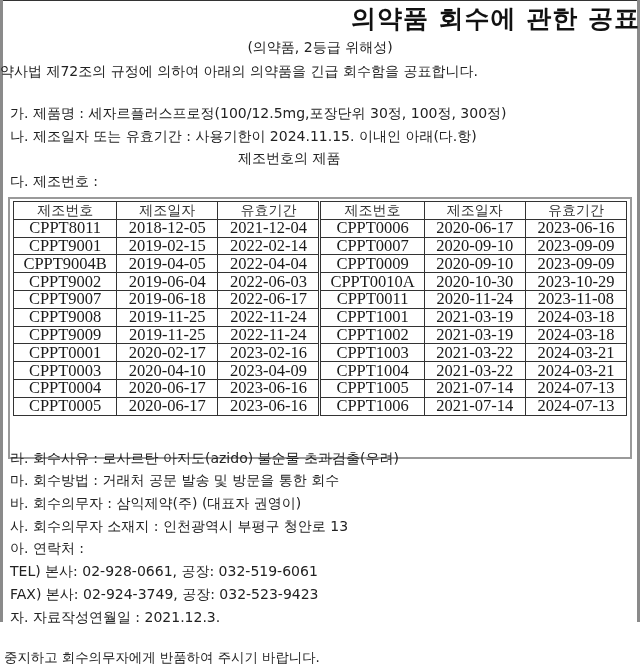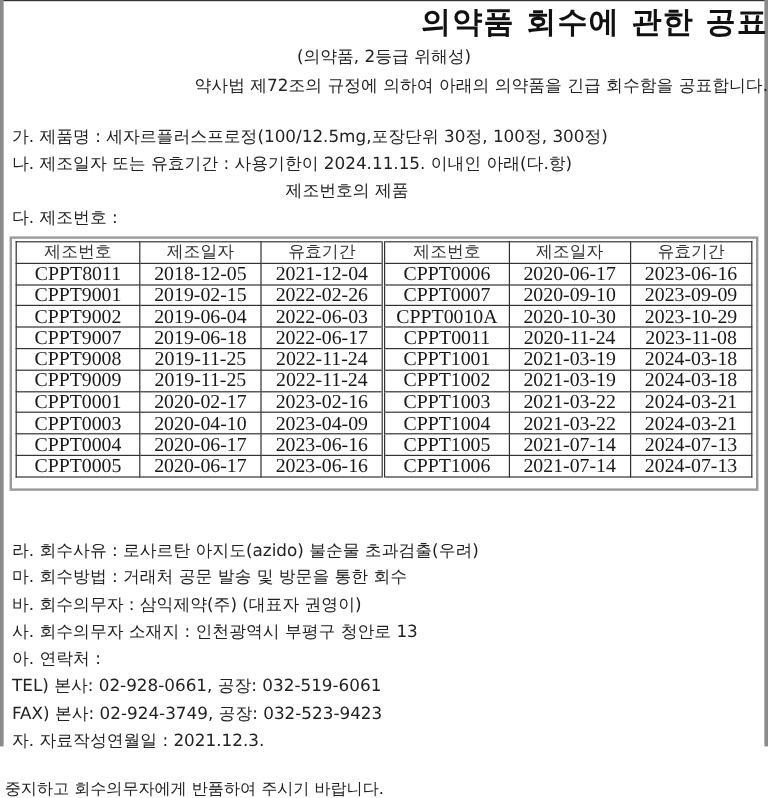--- a/index.html
+++ b/index.html
@@ -7,26 +7,26 @@
          font-family: "DejaVu Sans", "Liberation Sans", sans-serif; color: #1a1a1a; }
   .frame { position: absolute; left: 0; top: 0; width: 640px; height: 665px; }
   .frame-top { position: absolute; left: 0; top: 0; width: 640px; height: 1px; background: #333; }
   .frame-left { position: absolute; left: 0; top: 0; width: 3px; height: 622px; background: #8a8a8a; }
   .frame-right { position: absolute; right: 0; top: 0; width: 3px; height: 622px; background: #8a8a8a; }
 
   .title { position: absolute; top: 2px; left: 0; width: 640px; text-align: right;
            font-size: 25px; font-weight: bold; letter-spacing: 1px; color: #111; }
   .subtitle { position: absolute; top: 39px; left: 0; width: 640px; text-align: center;
               font-size: 14px; color: #222; font-family: "DejaVu Sans", sans-serif; }
-  .intro { position: absolute; top: 63px; left: 0; width: 640px; text-align: right;
+  .intro { position: absolute; top: 63px; left: 0; width: 640px; text-align: left;
            font-size: 14px; color: #222; }
 
   .line { position: absolute; left: 10px; font-size: 14px; color: #222; white-space: nowrap; }
 
-  .table-wrap { position: absolute; left: 8px; top: 197px; width: 624px; height: 212px;
+  .table-wrap { position: absolute; left: 8px; top: 197px; width: 624px; height: 262px;
                 border: 2px solid #9a9a9a; background: #fff; box-sizing: border-box; }
   table.lots { border-collapse: collapse; position: absolute; left: 3px; top: 2px; width: 614px;
                font-family: "Liberation Serif", "DejaVu Serif", serif; }
   table.lots td, table.lots th { border: 1px solid #333; padding: 0; height: 16.8px; line-height: 16px;
                text-align: center; font-size: 16.5px; font-weight: normal; color: #1a1a1a; white-space: nowrap; }
   table.lots th { font-family: "DejaVu Sans", sans-serif; font-size: 14px; color: #333; }
   table.lots .c1 { width: 103px; }
   table.lots .c2 { width: 101px; }
   table.lots .c3 { width: 101px; }
   table.lots .sep { border-left: 3px double #333; }
@@ -66,22 +66,30 @@
           <td class="c1">CPPT8011</td>
           <td class="c2">2018-12-05</td>
           <td class="c3">2021-12-04</td>
           <td class="c1 sep">CPPT0006</td>
           <td class="c2">2020-06-17</td>
           <td class="c3">2023-06-16</td>
         </tr>
         <tr>
           <td class="c1">CPPT9001</td>
           <td class="c2">2019-02-15</td>
-          <td class="c3">2022-02-26</td>
+          <td class="c3">2022-02-14</td>
           <td class="c1 sep">CPPT0007</td>
+          <td class="c2">2020-09-10</td>
+          <td class="c3">2023-09-09</td>
+        </tr>
+        <tr>
+          <td class="c1">CPPT9004B</td>
+          <td class="c2">2019-04-05</td>
+          <td class="c3">2022-04-04</td>
+          <td class="c1 sep">CPPT0009</td>
           <td class="c2">2020-09-10</td>
           <td class="c3">2023-09-09</td>
         </tr>
         <tr>
           <td class="c1">CPPT9002</td>
           <td class="c2">2019-06-04</td>
           <td class="c3">2022-06-03</td>
           <td class="c1 sep">CPPT0010A</td>
           <td class="c2">2020-10-30</td>
           <td class="c3">2023-10-29</td>

